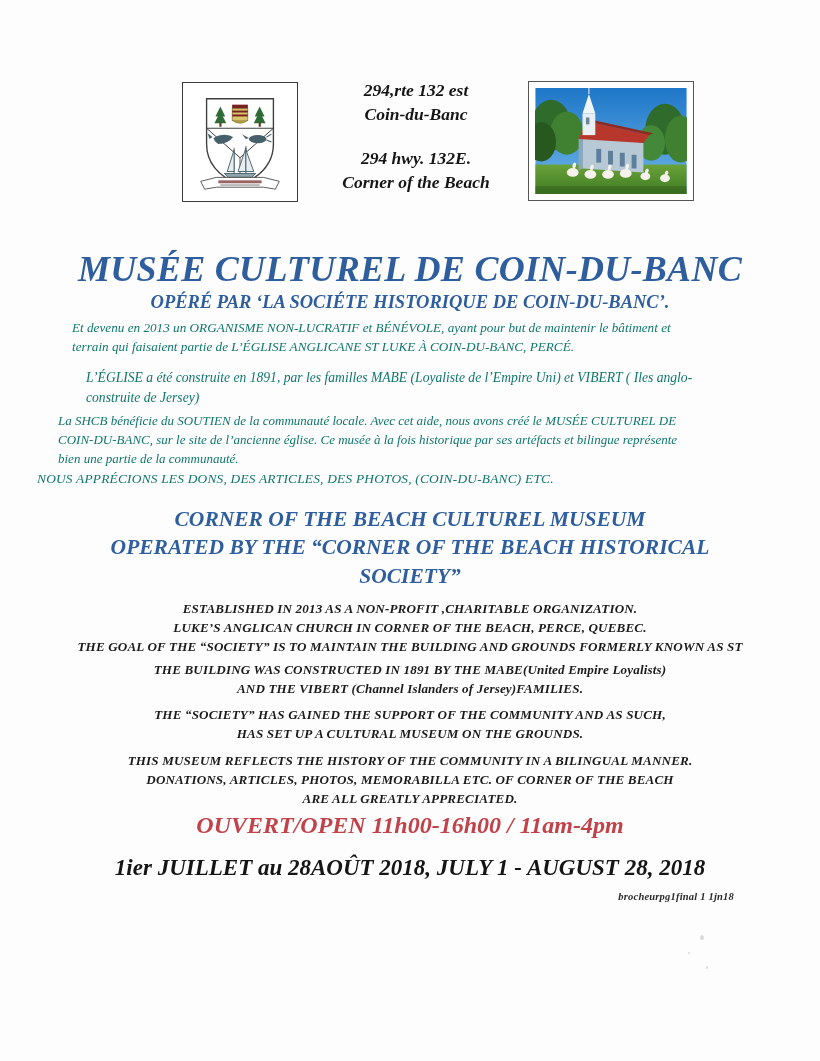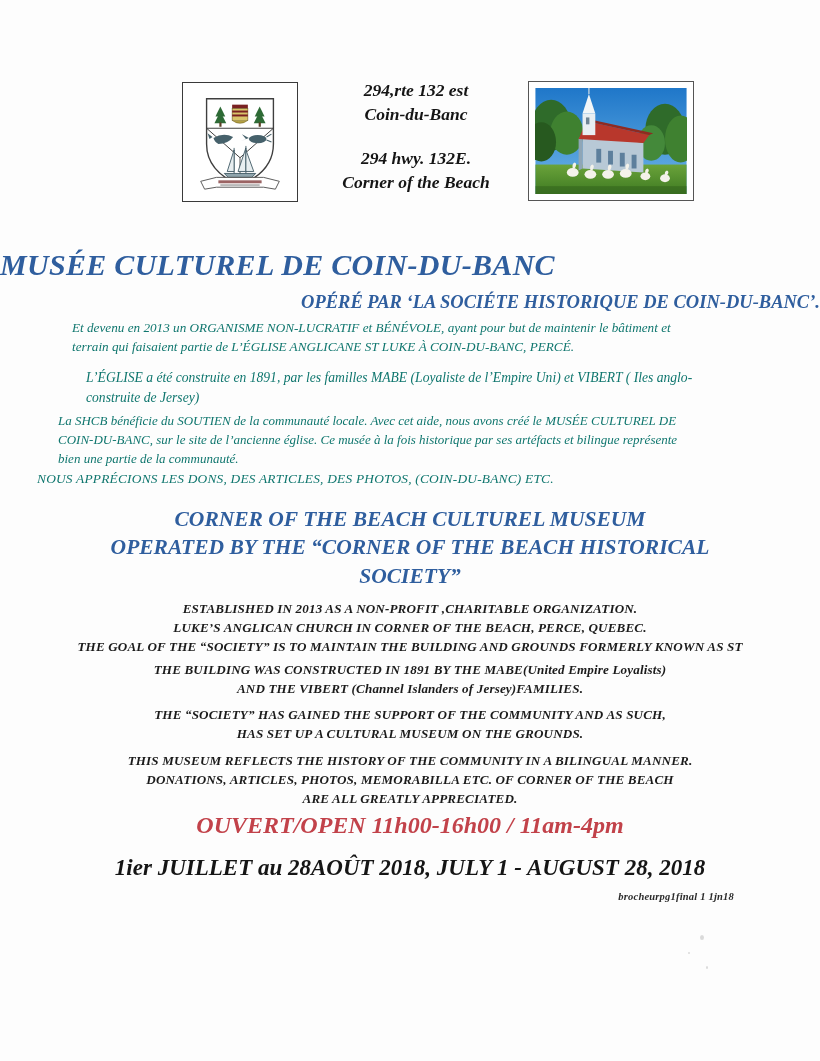--- a/index.html
+++ b/index.html
@@ -74,33 +74,33 @@
     overflow: hidden;
   }
   .photo-frame svg { display: block; width: 100%; height: 100%; }
 
   
   .title-fr {
     position: absolute;
     top: 248px;
     left: 0;
     width: 820px;
-    text-align: left;
+    text-align: center;
     color: #2f5e9e;
     font-weight: bold;
     font-style: italic;
-    font-size: 30px;
+    font-size: 36px;
     letter-spacing: 0.3px;
   }
   .subtitle-fr {
     position: absolute;
     top: 292px;
     left: 0;
     width: 820px;
-    text-align: right;
+    text-align: center;
     color: #2f5e9e;
     font-weight: bold;
     font-style: italic;
     font-size: 18.5px;
   }
 
   .para-fr {
     position: absolute;
     left: 0;
     width: 820px;

